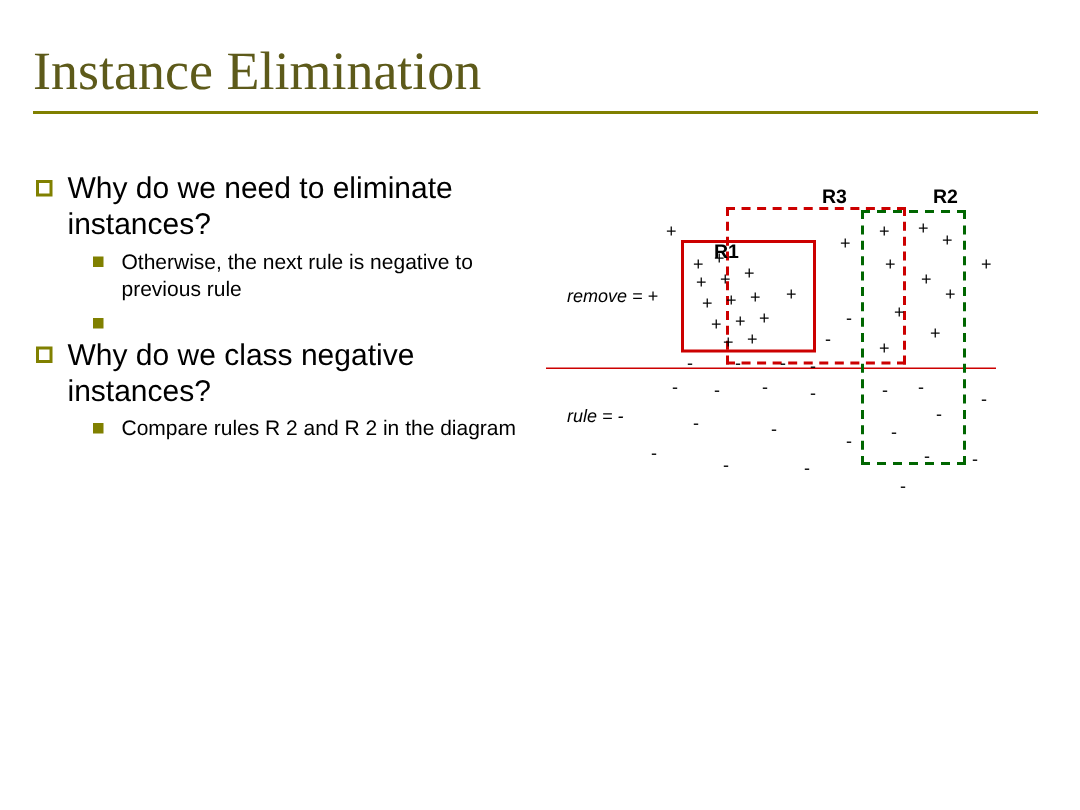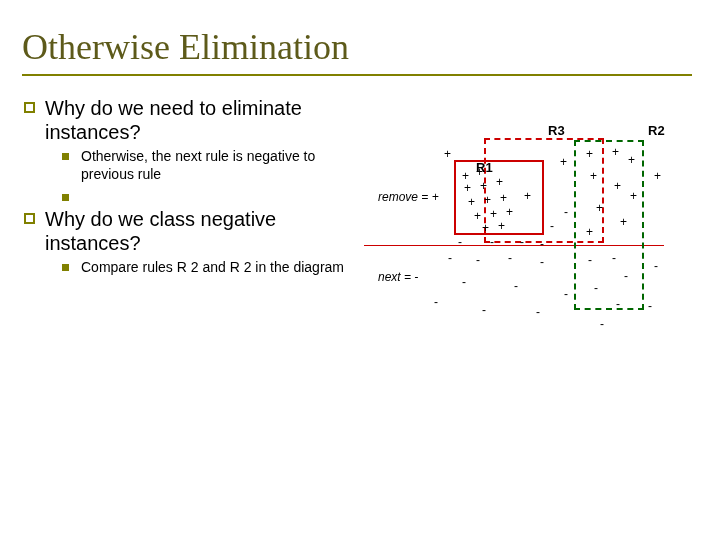--- a/index.html
+++ b/index.html
@@ -22,21 +22,21 @@
   .underline {
     height: 2px;
     background: #808000;
     margin-left: 22px;
     width: 670px;
   }
   .content {
     display: flex;
     padding: 14px 0 0 24px;
   }
-  .left { width: 340px; }
+  .left { width: 340px; margin-top: 18px; }
   .right { width: 330px; padding-top: 30px; position: relative; }
   .lvl1 { display: flex; margin: 6px 0 4px 0; }
   .bul1 {
     width: 11px; height: 11px;
     border: 2px solid #808000;
     margin: 6px 10px 0 0;
     flex-shrink: 0;
   }
   .lvl1-text { font-size: 20px; line-height: 1.2; }
   .lvl2 { display: flex; margin: 4px 0 6px 38px; }
@@ -60,21 +60,21 @@
   .r2 { border: 2px dashed #006600; left: 210px; top: 20px; width: 70px; height: 170px; }
   .r3 { border: 2px dashed #c00; left: 120px; top: 18px; width: 120px; height: 105px; }
   .label { position: absolute; font-weight: bold; font-size: 13px; padding-left: 16px; }
   .sep { position: absolute; left: 0; top: 125px; width: 300px; height: 0; border-top: 1px solid #c00; }
   .txt { position: absolute; font-style: italic; font-size: 12px; }
   .sym { position: absolute; font-size: 12px; line-height: 1; font-family: Arial; }
 </style>
 </head>
 <body>
 
-<h1 class="title">Otherwise Elimination</h1>
+<h1 class="title">Instance Elimination</h1>
 <div class="underline"></div>
 
 <div class="content">
   <div class="left">
 
     <div class="lvl1">
       <div class="bul1"></div>
       <div class="lvl1-text">Why do we need to eliminate instances?</div>
     </div>
     <div class="lvl2">
@@ -98,23 +98,23 @@
   </div>
 
   <div class="right">
     <div class="diagram">
       <div class="sep"></div>
       <div class="box r1"></div>
       <div class="box r3"></div>
       <div class="box r2"></div>
       <div class="label" style="left:96px; top:40px;">R1</div>
       <div class="label" style="left:168px; top:3px;">R3</div>
-      <div class="label" style="left:268px; top:3px;">R2</div>
+      <div class="label" style="left:242px; top:3px;">R2</div>
       <div class="txt" style="left:14px; top:70px;">remove = +</div>
-      <div class="txt" style="left:14px; top:150px;">next = -</div>
+      <div class="txt" style="left:14px; top:150px;">rule = -</div>
 
       <span class="sym" style="left:80px; top:28px;">+</span>
       <span class="sym" style="left:98px; top:50px;">+</span>
       <span class="sym" style="left:112px; top:46px;">+</span>
       <span class="sym" style="left:100px; top:62px;">+</span>
       <span class="sym" style="left:116px; top:60px;">+</span>
       <span class="sym" style="left:132px; top:56px;">+</span>
       <span class="sym" style="left:104px; top:76px;">+</span>
       <span class="sym" style="left:120px; top:74px;">+</span>
       <span class="sym" style="left:136px; top:72px;">+</span>

